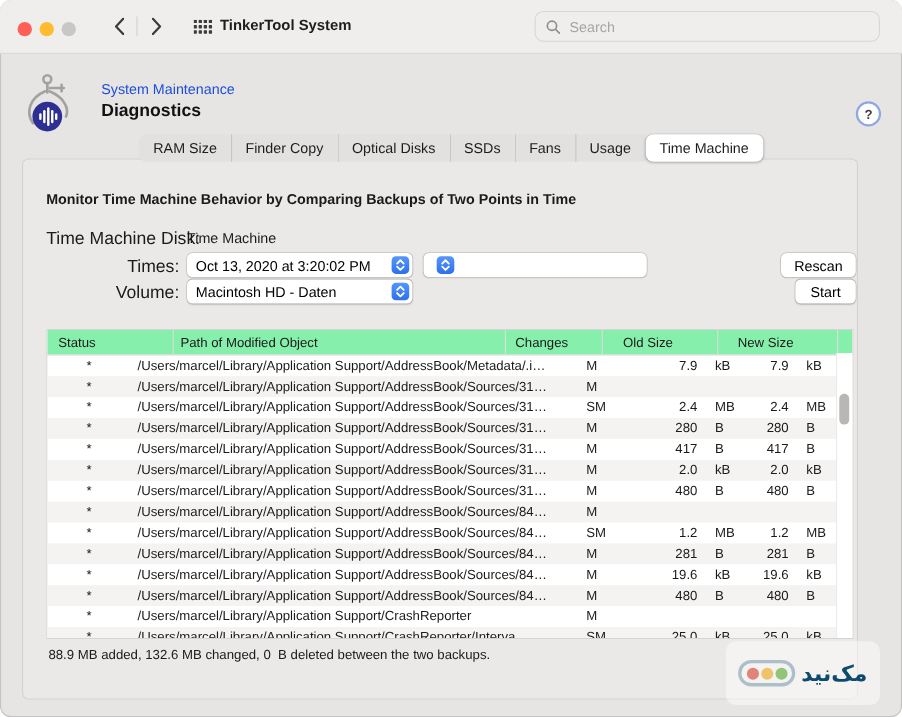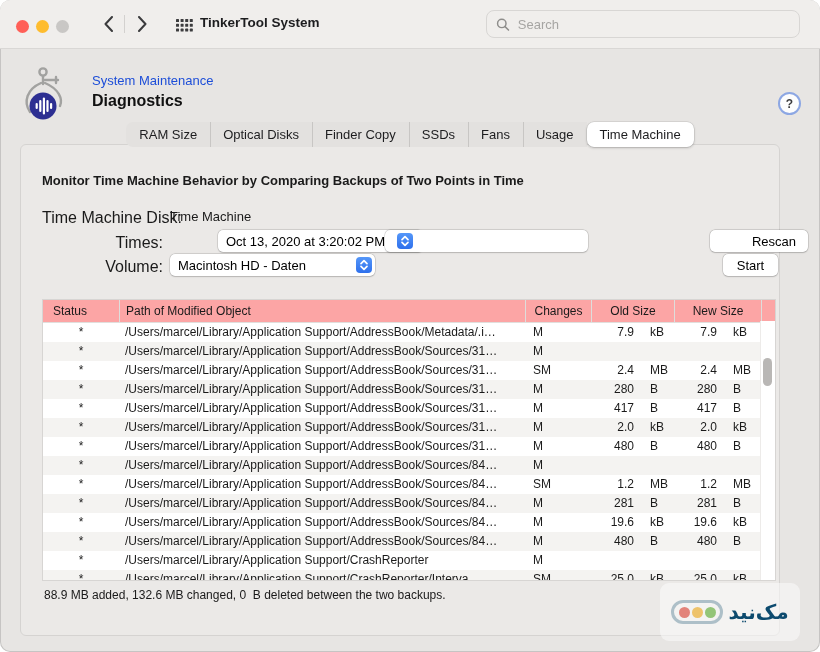--- a/index.html
+++ b/index.html
@@ -46,36 +46,36 @@
   .section-heading{position:absolute;left:42px;top:173px;font-size:13px;font-weight:700;color:#1a1a1a;}
   .lbl{position:absolute;width:121px;text-align:right;font-size:16px;color:#1a1a1a;white-space:nowrap;}
   .lbl-disk{left:42px;top:209px;} .lbl-times{left:42px;top:234px;} .lbl-volume{left:42px;top:258px;}
   .disk-value{position:absolute;left:170px;top:209px;font-size:13px;color:#1a1a1a;}
   .popup{position:absolute;height:22px;background:#fff;border-radius:5px;display:flex;align-items:center;
          box-sizing:border-box;padding-left:8px;font-size:13px;color:#000;
          box-shadow:0 0 0 0.5px rgba(0,0,0,.18),0 0.5px 1.5px rgba(0,0,0,.15);}
   .popup .pv{flex:1;white-space:nowrap;overflow:hidden;}
   .popup .pc{width:16px;height:16px;margin:0 3px 0 4px;border-radius:4px;flex:0 0 auto;
              background:linear-gradient(#5597f9,#2e70ec);display:flex;align-items:center;justify-content:center;}
-  .popup-time1{left:170px;top:230px;width:205px;margin-left:48px;}
+  .popup-time1{left:170px;top:230px;width:205px;}
   .popup-time2{left:385px;top:230px;width:203px;}
   .popup-volume{left:170px;top:254px;width:205px;}
   .btn{position:absolute;height:22px;background:#fff;border-radius:5px;font-size:13px;color:#000;
        display:flex;align-items:center;justify-content:center;
        box-shadow:0 0 0 0.5px rgba(0,0,0,.2),0 0.5px 1.5px rgba(0,0,0,.15);cursor:default;}
-  .btn-rescan{left:710px;top:230px;width:68px;padding-left:30px;}
+  .btn-rescan{left:710px;top:230px;width:68px;}
   .btn-start{left:723px;top:254px;width:55px;}
 
   
   .table{position:absolute;left:42px;top:299px;width:734px;height:282px;background:#fff;
          border:1px solid #d7d5d3;box-sizing:border-box;overflow:hidden;font-size:12px;color:#1a1a1a;}
-  .thead{display:flex;height:22px;background:#fca5a5;border-bottom:1px solid #e1dfdd;align-items:stretch;}
+  .thead{display:flex;height:22px;background:#86efac;border-bottom:1px solid #e1dfdd;align-items:stretch;gap:22px;}
   .th{box-sizing:border-box;display:flex;align-items:center;color:#1a1a1a;}
   .th-status{width:76px;padding-left:10px;}
-  .th-path{flex:1;padding-left:6px;border-left:1px solid #dedddb;}
+  .th-path{flex:1;padding-left:6px;border-left:1px solid #dedddb;margin-left:16px;}
   .th-changes{width:66px;justify-content:center;border-left:1px solid #dedddb;}
   .th-old{width:83px;justify-content:center;border-left:1px solid #dedddb;}
   .th-new{width:87px;justify-content:center;border-left:1px solid #dedddb;}
   .th-scroll{width:14px;border-left:1px solid #dedddb;}
   .tbody{position:relative;}
   .trow{display:flex;height:19px;line-height:19px;width:718px;}
   .trow:nth-child(even){background:#f4f3f1;}
   .c-status{width:76px;text-align:center;flex:0 0 auto;}
   .c-path{flex:1;padding-left:6px;white-space:nowrap;overflow:hidden;}
   .c-changes{width:66px;padding-left:8px;box-sizing:border-box;flex:0 0 auto;}
@@ -170,22 +170,22 @@
     </svg>
   </div>
   <div class="category">System Maintenance</div>
   <div class="page-title">Diagnostics</div>
   <div class="help-btn">
     <span>?</span>
   </div>
 
   <div class="tab-bar">
       <div class="tab">RAM Size</div>
+      <div class="tab">Finder Copy</div>
       <div class="tab">Optical Disks</div>
-      <div class="tab">Finder Copy</div>
       <div class="tab">SSDs</div>
       <div class="tab">Fans</div>
       <div class="tab">Usage</div>
       <div class="tab selected">Time Machine</div>
     </div>
 
   <div class="panel"></div>
 
   <div class="section-heading">Monitor Time Machine Behavior by Comparing Backups of Two Points in Time</div>
 

